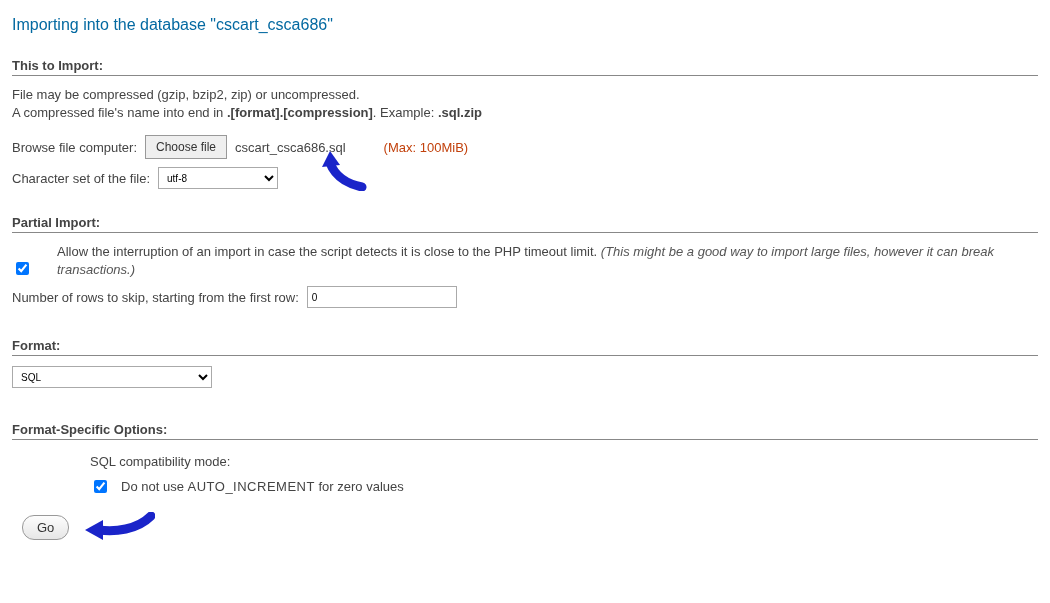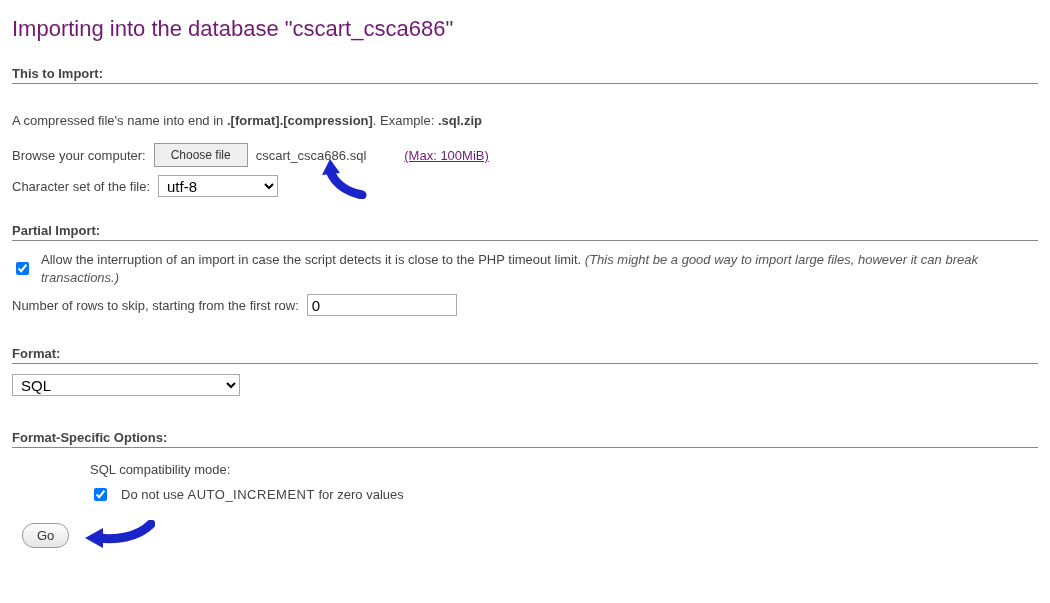--- a/index.html
+++ b/index.html
@@ -3,71 +3,71 @@
 <meta charset="utf-8">
 <style>
   body {
     font-family: Arial, Helvetica, sans-serif;
     font-size: 13px;
     color: #444;
     margin: 10px 12px;
     background: #fff;
   }
   h2.page-title {
-    font-size: 22px;
+    font-size: 16px;
     font-weight: normal;
-    color: #701a75;
+    color: #0369a1;
     margin: 6px 0 24px 0;
   }
   .section-header {
     font-size: 13px;
     font-weight: bold;
     color: #444;
     padding-bottom: 2px;
     border-bottom: 1px solid #888;
     margin-bottom: 10px;
   }
   .row {
     display: flex;
     align-items: center;
     gap: 8px;
     margin: 8px 0;
   }
   .row.relative { position: relative; }
   select, input[type=text] {
     font-family: Arial, Helvetica, sans-serif;
-    font-size: 15px;
+    font-size: 10px;
     border: 1px solid #aaa;
     background: #fff;
     height: 22px;
     padding: 0 4px;
     box-sizing: border-box;
   }
-  select.wide { width: 228px; }
+  select.wide { width: 200px; }
   select.mid  { width: 124px; }
   select.nar  { width: 120px; }
   input[type=text].skiprows { width: 150px; }
   .file-btn {
     display: inline-flex;
     align-items: center;
     justify-content: center;
     height: 22px;
-    padding: 0 16px;
+    padding: 0 10px;
     font-size: 12px;
     color: #333;
     background: #efefef;
     border: 1px solid #999;
     cursor: pointer;
   }
   .filename { margin-right: 30px; }
-  .hint { color: #701a75; text-decoration: underline; }
+  .hint { color: #c2410c; }
   .italic { font-style: italic; color:#555; }
   .note-line { margin: 2px 0 14px 0; line-height: 1.35; }
   input[type=checkbox] { margin-right: 6px; }
-  .checkbox-line { display:flex; align-items:center; gap:0; margin: 4px 0 6px 0; line-height:1.35; }
+  .checkbox-line { display:flex; align-items:flex-end; gap:16px; margin: 4px 0 6px 0; line-height:1.35; }
   .checkbox-line label { margin-left: 6px; }
   .small-caps { font-variant: small-caps; letter-spacing: .5px; }
   .indent { margin-left: 78px; }
   .go-row { display:flex; align-items:center; gap: 16px; margin-top: 16px; }
   button.go {
     font-size: 13px;
     color: #333;
     padding: 4px 14px;
     border: 1px solid #999;
     border-radius: 12px;
@@ -88,26 +88,26 @@
   }
 </style>
 </head>
 <body>
 
 <h2 class="page-title">Importing into the database "cscart_csca686"</h2>
 
 <div class="section-header">This to Import:</div>
 
 <div class="note-line">
-  <br>
+  <span>File may be compressed (gzip, bzip2, zip) or uncompressed.</span><br>
   <span>A compressed file's name into end in </span><b>.[format].[compression]</b><span>. Example: </span><b>.sql.zip</b>
 </div>
 
 <div class="row relative">
-  <span>Browse your computer:</span>
+  <span>Browse file computer:</span>
   <span class="file-btn">Choose file</span>
   <span class="filename">cscart_csca686.sql</span>
   <span class="hint">(Max: 100MiB)</span>
 
   <span class="arrow arrow-top">
     <svg width="46" height="40" viewBox="0 0 46 40">
       <path d="M40 36 C 30 34, 14 28, 8 12" stroke="#1a24c9" stroke-width="9" fill="none" stroke-linecap="round"></path>
       <polygon points="8,0 0,16 18,14" fill="#1a24c9"></polygon>
     </svg>
   </span>

